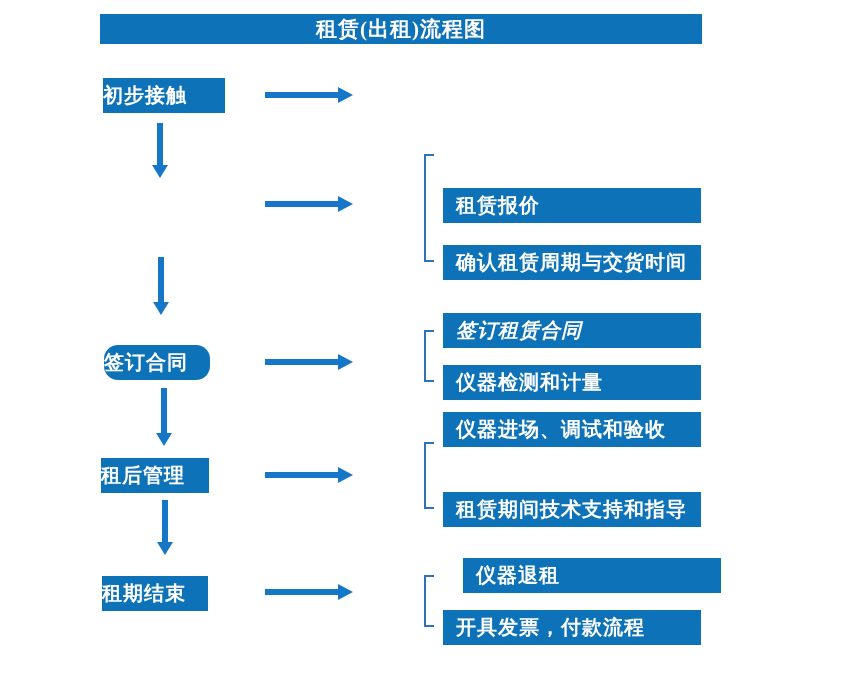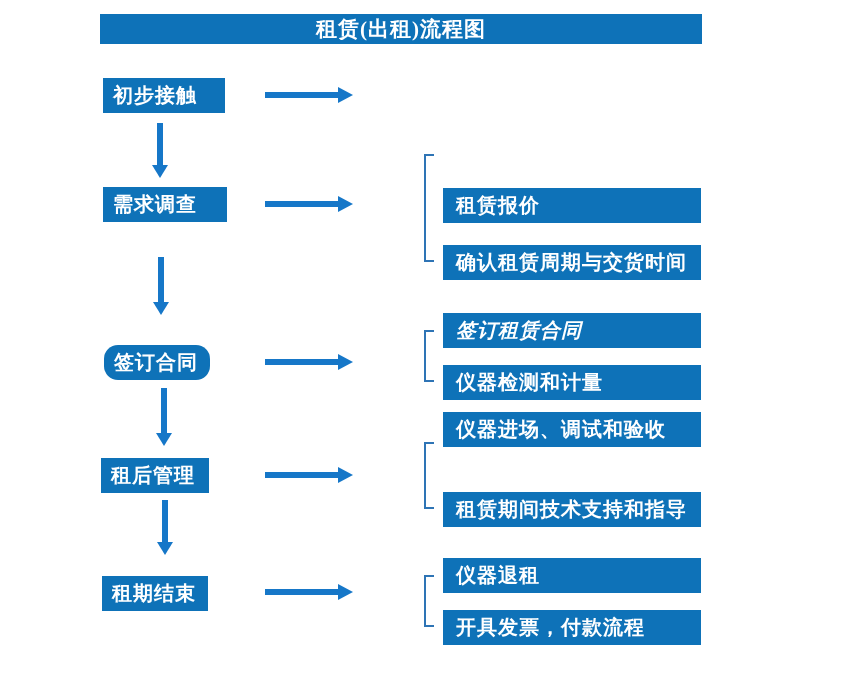--- a/index.html
+++ b/index.html
@@ -28,21 +28,21 @@
   }
   .node{
     position:absolute;
     height:35px;line-height:35px;
     background:var(--box);
     color:var(--text-color);
     font-weight:bold;font-size:20px;
     white-space:nowrap;
     letter-spacing:1px;
   }
-  .step{padding-left:10px;box-sizing:border-box;}
+  .step{box-sizing:border-box;}
   .detail{left:443px;width:258px;padding-left:13px;box-sizing:border-box;}
   .h-arrow{
     position:absolute;
     width:88px;height:16px;
     display:flex;align-items:center;
   }
   .h-shaft{width:73px;height:6px;background:var(--arrow);}
   .h-head{
     width:0;height:0;
     border-left:15px solid var(--arrow);
@@ -70,21 +70,20 @@
   }
 </style>
 </head>
 <body>
 
 <div class="canvas">
 
   <div class="title-bar">租赁(出租)流程图</div>
 
   <div class="node step" style="left:103px;top:78px;width:122px;">初步接触</div>
-  <div class="node step" style="left:103px;top:187px;width:124px;">需求调查</div>
   <div class="node step" style="left:104px;top:345px;width:106px;border-radius:14px;">签订合同</div>
   <div class="node step" style="left:101px;top:458px;width:108px;">租后管理</div>
   <div class="node step" style="left:102px;top:576px;width:106px;">租期结束</div>
 
   <div class="v-arrow" style="left:152px;top:123px;height:55px;">
     <div class="v-shaft"></div>
     <div class="v-head"></div>
   </div>
   <div class="v-arrow" style="left:153px;top:257px;height:58px;">
     <div class="v-shaft"></div>
@@ -124,16 +123,16 @@
   <div class="bracket" style="top:330px;height:52px;"></div>
   <div class="bracket" style="top:442px;height:67px;"></div>
   <div class="bracket" style="top:575px;height:52px;"></div>
 
   <div class="node detail" style="top:188px;">租赁报价</div>
   <div class="node detail" style="top:245px;">确认租赁周期与交货时间</div>
   <div class="node detail" style="top:313px;font-style:italic;">签订租赁合同</div>
   <div class="node detail" style="top:365px;">仪器检测和计量</div>
   <div class="node detail" style="top:412px;">仪器进场、调试和验收</div>
   <div class="node detail" style="top:492px;">租赁期间技术支持和指导</div>
-  <div class="node detail" style="top:558px;">仪器退租</div>
+  <div class="node detail" style="top:558px;margin-left:20px;">仪器退租</div>
   <div class="node detail" style="top:610px;">开具发票，付款流程</div>
 
 </div>
 
 </body></html>

